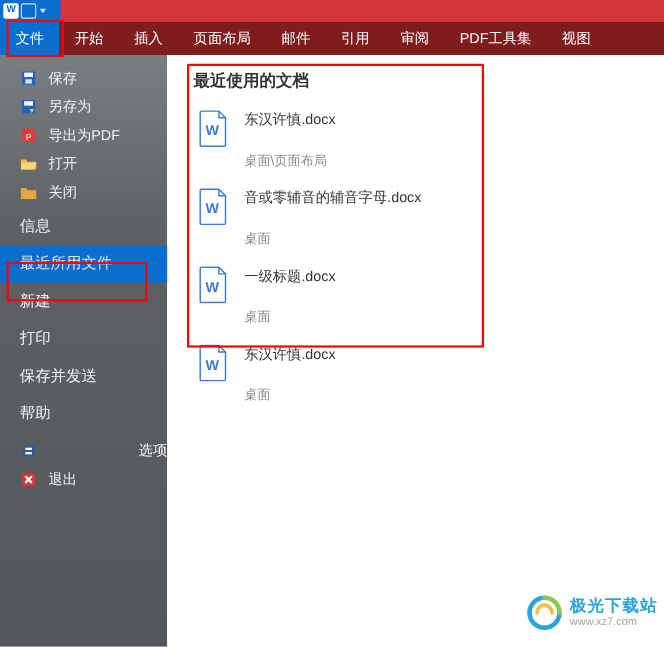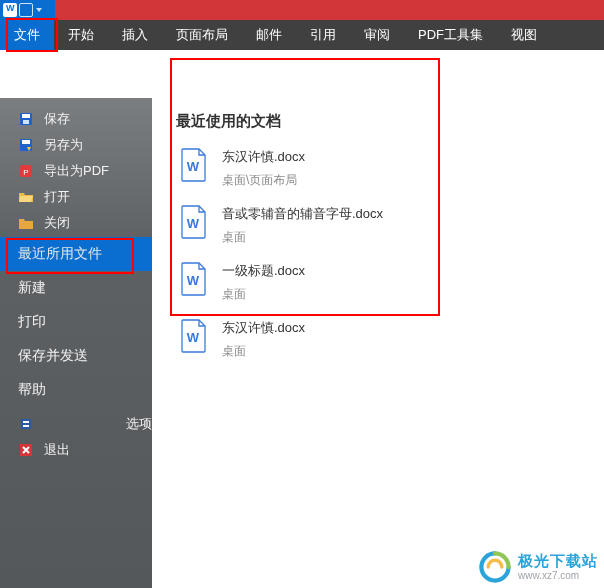--- a/index.html
+++ b/index.html
@@ -11,60 +11,60 @@
   .titlebar .tb-left { width:55px; height:20px; background:#0a6ed1; display:flex; align-items:center; gap:2px; padding-left:3px;}
   .tb-left .tbicon { width:14px; height:14px; }
   .tb-left .tbicon.doc{ background:#fff; border-radius:2px; position:relative;}
   .tb-left .tbicon.doc::after{content:"W"; color:#0a6ed1; font-size:9px; font-weight:bold; position:absolute; left:3px; top:0;}
   .tb-left .tbicon.save{ border:1px solid #cde3f8; border-radius:2px;}
   .tb-left .tbdrop{ width:8px; height:14px; display:flex; align-items:center; justify-content:center;}
   .tb-left .tbdrop::after{content:""; border-left:3px solid transparent; border-right:3px solid transparent; border-top:4px solid #cde3f8;}
   .titlebar .tb-rest { flex:1; height:20px; }
   
   
-  .ribbon { height: 30px; background: #404040; display: flex; align-items: stretch; color:#fff; }
+  .ribbon { height: 30px; background: #7f1d1d; display: flex; align-items: stretch; color:#fff; }
   .ribbon .tab { padding: 0 14px; display:flex; align-items:center; font-size:13px; cursor:pointer; color:#fff; }
   .ribbon .tab.file { background:#0a6ed1; color:#fff; position:relative; }
   
   
   .hl-file { position:absolute; border:2px solid #ff0000; pointer-events:none; z-index:30; left:6px; top:18px; width:52px; height:34px; }
   
   
-  .main { flex:1; display:flex; background:#fff; position:relative;margin-top:48px; }
+  .main { flex:1; display:flex; background:#fff; position:relative; }
   
   .sidebar { width:152px; background:linear-gradient(to bottom,#7b7e81,#5e6164 30%,#55585b); color:#f2f2f2; display:flex; flex-direction:column; padding-top:8px; font-size:13px;}
   .sidebar .sitem { height:26px; display:flex; align-items:center; padding-left:18px; gap:10px; cursor:pointer;}
   .sidebar .sitem .sicon{ width:16px; height:16px; flex:0 0 16px; display:flex; align-items:center; justify-content:center;}
   .sidebar .sdiv { height:1px; }
   .sidebar .sbig { height:34px; display:flex; align-items:center; padding-left:18px; font-size:14px; cursor:pointer;}
   .sidebar .sbig.active { background:#0a6ed1; color:#e5e5e5; position:relative;}
   .sidebar .sbig.active .arrow { position:absolute; right:-10px; top:0; width:0; height:0; border-top:17px solid transparent; border-bottom:17px solid transparent; border-left:10px solid #0a6ed1;}
   .sidebar .sbig.active .arrow-white{ position:absolute; right:-14px; top:3px; width:0; height:0; border-top:14px solid transparent; border-bottom:14px solid transparent; border-left:10px solid #fff;}
   .sidebar .spacer { flex:1; }
   
   
   .ic-save svg, .ic-saveas svg, .ic-pdf svg, .ic-folder svg, .ic-folder2 svg, .ic-opt svg, .ic-exit svg { width:16px; height:16px; display:block;}
   
   .content { flex:1; background:#fff; position:relative; padding:14px 24px;}
   .recent-title { font-size:15px; color:#333; font-weight:700; margin-bottom:14px; }
   .doclist { display:flex; flex-direction:column; gap:10px;}
   .docitem { display:flex; gap:14px; align-items:flex-start; padding:3px 4px; border-radius:2px; cursor:pointer;}
   .docicon { width:28px; height:34px; flex:0 0 28px; }
   .docicon svg{ width:28px; height:34px;}
-  .docmeta { display:flex; flex-direction:column; gap:6px;}
+  .docmeta { display:flex; flex-direction:column; gap:20px;}
   .docname { font-size:13px; color:#333;}
   .docpath { font-size:12px; color:#8a8a8a;}
   
   
   .hl-recent { position:absolute; border:2px solid #ff0000; pointer-events:none; z-index:30; left:6px; top:238px; width:128px; height:36px;}
   
   .hl-panel { position:absolute; border:2px solid #ff0000; pointer-events:none; z-index:30; left:170px; top:58px; width:270px; height:258px;}
   
   
-  .watermark { position:absolute; right:6px; bottom:4px; display:flex; align-items:center; gap:6px; opacity:0.95; z-index:40;}
+  .watermark { position:absolute; right:6px; bottom:14px; display:flex; align-items:center; gap:6px; opacity:0.95; z-index:40;}
   .watermark .wm-logo{ width:34px; height:34px; }
   .watermark .wm-text{ display:flex; flex-direction:column; line-height:1.1;}
   .watermark .wm-main{ font-size:15px; color:#20a0d8; font-weight:600; letter-spacing:1px;}
   .watermark .wm-sub{ font-size:10px; color:#9aa0a6;}
 </style>
 </head>
 <body>
 
 <div class="app">
 
@@ -131,20 +131,23 @@
       </div>
       <div class="sitem">
         <span class="sicon ic-folder2">
           <svg viewBox="0 0 16 16">
               <path d="M1 4 h5 l1 2 h8 v8 H1 Z" fill="#e6a83a"></path>
             </svg>
         </span>
         <span>关闭</span>
       </div>
       <div class="sdiv"></div>
+      <div class="sbig">
+          <span>信息</span>
+        </div>
       <div class="sbig active">
         <span>最近所用文件</span>
         <span class="arrow"></span>
         <span class="arrow-white"></span>
       </div>
       <div class="sbig">
           <span>新建</span>
         </div>
       <div class="sbig">
           <span>打印</span>

